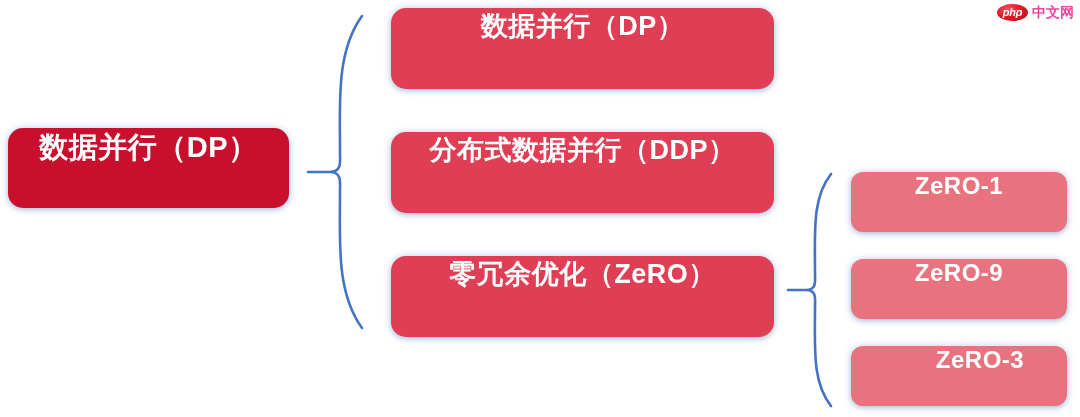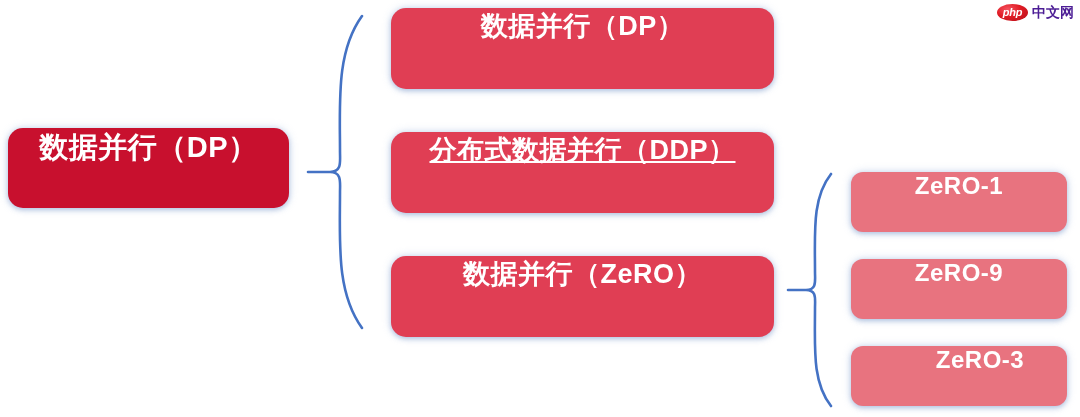--- a/index.html
+++ b/index.html
@@ -45,21 +45,21 @@
 
   .node-mid {
     left: 391px;
     width: 383px;
     height: 81px;
     background: #E03E54;
     font-size: 27px;
     border-radius: 15px;
   }
   .node-mid-1 { top: 8px; }
-  .node-mid-2 { top: 132px; text-decoration: underline; }
+  .node-mid-2 { top: 132px; }
   .node-mid-3 { top: 256px; }
 
   .node-leaf {
     left: 851px;
     width: 216px;
     height: 60px;
     background: #E8737F;
     font-size: 24px;
     border-radius: 12px;
   }
@@ -94,21 +94,21 @@
     font-size: 11px;
     font-weight: bold;
     font-style: italic;
     line-height: 17px;
     text-align: center;
     letter-spacing: -0.3px;
   }
   .wm-text {
     font-size: 14px;
     font-weight: bold;
-    color: #4c1d95;
+    color: #ec4899;
     line-height: 17px;
     letter-spacing: 0px;
   }
 </style>
 </head>
 <body>
 
 <div id="canvas">
 
   <div class="node node-root">
@@ -128,21 +128,21 @@
 
   <div class="node node-mid node-mid-1">
     <span>数据并行（DP）</span>
   </div>
 
   <div class="node node-mid node-mid-2">
     <span>分布式数据并行（DDP）</span>
   </div>
 
   <div class="node node-mid node-mid-3">
-    <span>数据并行（ZeRO）</span>
+    <span>零冗余优化（ZeRO）</span>
   </div>
 
   <svg class="brace brace-sub" viewBox="0 0 76 248" xmlns="http://www.w3.org/2000/svg">
     <path d="M 6 124
              L 24 124
              M 24 124
              C 35 124 33 115 33 106
              C 33 66 30 32 49 8
              M 24 124
              C 35 124 33 133 33 142

